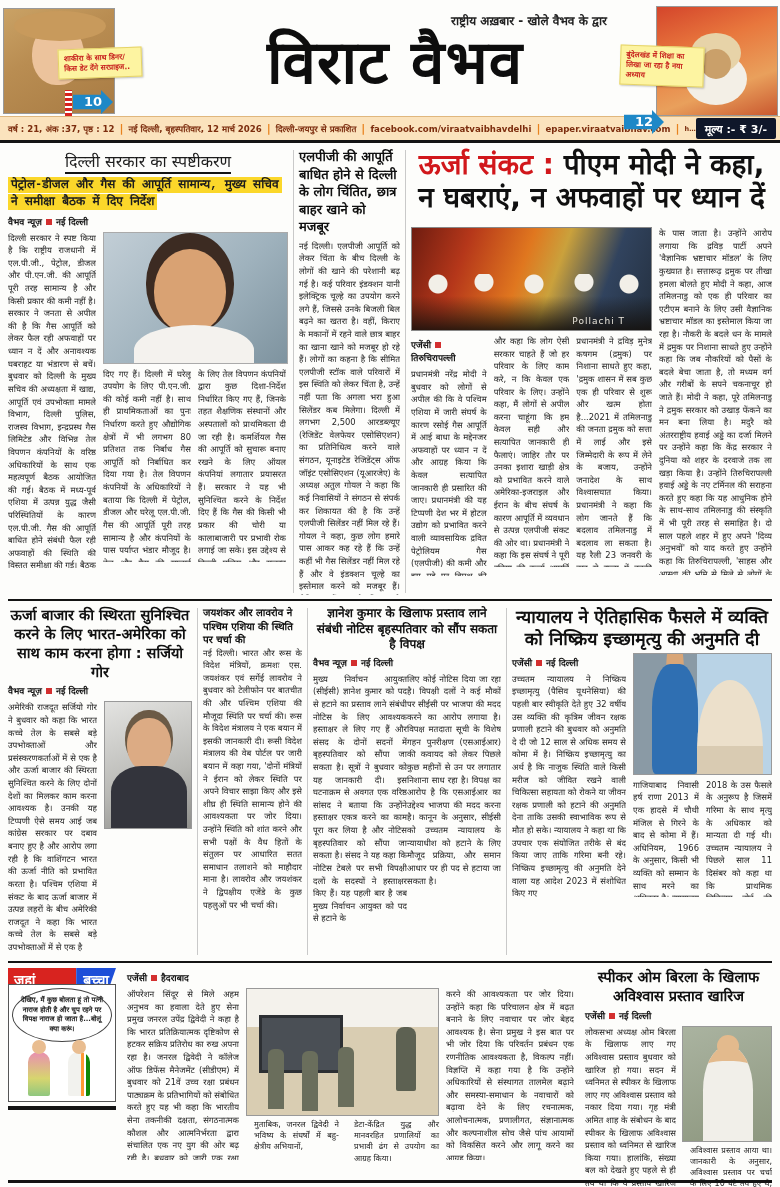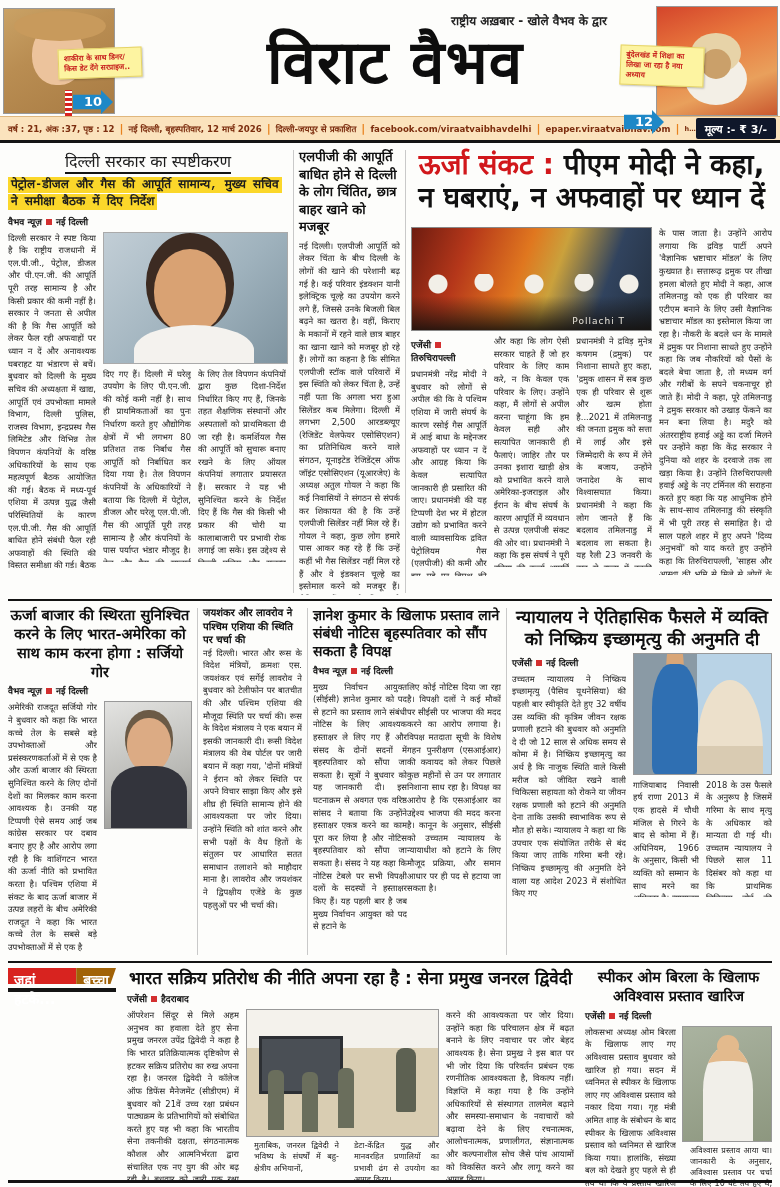--- a/index.html
+++ b/index.html
@@ -84,40 +84,40 @@
   .gor-body .bodytxt { flex:1; height:262px; }
   .gor-right { width:88px; }
   .ph-gor { width:88px; height:128px; border:1px solid #999; position:relative; overflow:hidden; background:linear-gradient(160deg,#e3e3e1 0%,#b9b9b5 60%,#8f8f8c 100%); }
   .ph-gor::before { content:""; position:absolute; left:22px; top:16px; width:44px; height:54px; border-radius:48%; background:#dcab84; box-shadow:0 -6px 0 2px #6b5a46; }
   .ph-gor::after { content:""; position:absolute; left:6px; top:64px; width:76px; height:64px; border-radius:40% 40% 0 0; background:#33343c; }
   .gor-right .bodytxt { height:130px; margin-top:4px; }
   .story-jai { width:99px; }
   .story-jai .headline { font-size:10px; line-height:1.35; }
   .story-jai .bodytxt { height:282px; }
   .story-gyanesh { width:188px; }
-  .story-gyanesh .headline { font-size:14px; line-height:1.3; }
+  .story-gyanesh .headline { font-size:12px; line-height:1.3; text-align:center; }
   .gyn-cols .bodytxt { flex:1; height:262px; }
   .story-euth { flex:1; }
   .story-euth .headline { font-size:17.5px; line-height:1.28; text-align:center; }
   .euth-body { display:flex; gap:7px; margin-top:2px; }
   .euth-c1 { width:114px; }
   .euth-c1 .bodytxt { height:268px; }
   .euth-right { flex:1; }
   .ph-euth { width:100%; height:122px; border:1px solid #999; position:relative; overflow:hidden; background:linear-gradient(90deg,#8a9aa5 0 46%,#b9d3e6 46% 100%); }
   .ph-euth::before { content:""; position:absolute; left:18px; top:10px; width:46px; height:110px; background:#2f6fb2; border-radius:40% 40% 8% 8%; box-shadow:0 -34px 0 -14px #d9a677; }
   .ph-euth::after { content:""; position:absolute; right:8px; top:26px; width:66px; height:96px; background:#ece0cb; border-radius:50% 50% 0 0 / 70% 70% 0 0; box-shadow:inset 0 -30px 0 #d9cbb2; }
   .euth-sub { display:flex; gap:7px; margin-top:4px; }
   .euth-sub .bodytxt { flex:1; height:118px; }
 
   
   .bot-sect { height:232px; overflow:hidden; align-items:flex-start; }
   .cartoon { width:108px; }
   .cartoon-tags { display:flex; height:16px; font-size:14px; font-weight:bold; color:#fff; }
   .tag-red { background:#d8231f; padding:2px 6px; flex:1; }
-  .tag-black { background:#a16207; padding:2px 7px; clip-path:polygon(0 0,100% 0,86% 100%,0 100%); }
+  .tag-black { background:#1d4ed8; padding:2px 7px; clip-path:polygon(0 0,100% 0,86% 100%,0 100%); }
   .cartoon-box { border:1px solid #555; height:118px; padding:3px; position:relative; overflow:hidden; background:#fff; }
   .bubble { border:1px solid #444; border-radius:50%; font-size:6.8px; font-weight:bold; text-align:center; padding:7px 6px; line-height:1.4; color:#222; }
   .cartoon-art { position:relative; height:54px; }
   .fig { position:absolute; bottom:0; width:22px; height:44px; border-radius:10px 10px 2px 2px; }
   .fig::before { content:""; position:absolute; left:4px; top:-12px; width:14px; height:14px; border-radius:50%; background:#e9bd90; }
   .fig-woman { left:16px; background:linear-gradient(180deg,#e98fb1 0%,#d7d56f 60%,#8fc77f 100%); }
   .fig-man { left:56px; background:linear-gradient(90deg,#f2f2ee 0 60%,#ff9933 60% 72%,#ffffff 72% 84%,#138808 84% 100%); }
   .cartoon-rule { height:4px; background:#141414; margin-top:4px; }
   .story-army { flex:1; }
   .story-army .headline { font-size:17px; line-height:1.25; text-align:center; }
@@ -283,27 +283,33 @@
 
   <div class="rule thin" style="margin:4px 8px 0;"></div>
 
   <div class="sect bot-sect">
 
     <div class="cartoon">
       <div class="cartoon-tags">
         <span class="tag-red">जहां हटके...</span>
         <span class="tag-black">बच्चा</span>
       </div>
+      <div class="cartoon-box">
+        <div class="bubble">देखिए, मैं कुछ बोलता हूं तो पत्नी नाराज होती है और चुप रहने पर विपक्ष नाराज हो जाता है...बोलूं क्या करूं।</div>
+        <div class="cartoon-art">
+          <span class="fig fig-woman"></span>
+          <span class="fig fig-man"></span>
+        </div>
+      </div>
       <div class="cartoon-rule"></div>
     </div>
 
     <div class="vdiv"></div>
 
     <div class="story-army">
-      <div class="headline">भारत सक्रिय प्रतिरोध की नीति अपना रहा है : सेना प्रमुख जनरल द्विवेदी</div>
       <div class="byline"><span>एजेंसी</span><span class="sq"></span><span>हैदराबाद</span></div>
       <div class="army-body">
         <div class="bodytxt army-c1">ऑपरेशन सिंदूर से मिले अहम अनुभव का हवाला देते हुए सेना प्रमुख जनरल उपेंद्र द्विवेदी ने कहा है कि भारत प्रतिक्रियात्मक दृष्टिकोण से हटकर सक्रिय प्रतिरोध का रुख अपना रहा है। जनरल द्विवेदी ने कॉलेज ऑफ डिफेंस मैनेजमेंट (सीडीएम) में बुधवार को 21वें उच्च रक्षा प्रबंधन पाठ्यक्रम के प्रतिभागियों को संबोधित करते हुए यह भी कहा कि भारतीय सेना तकनीकी दक्षता, संगठनात्मक कौशल और आत्मनिर्भरता द्वारा संचालित एक नए युग की ओर बढ़ रही है। बुधवार को जारी एक रक्षा विज्ञप्ति के</div>
         <div class="army-mid">
           <div class="ph-army"></div>
           <div class="army-sub">
             <div class="caption">मुताबिक, जनरल द्विवेदी ने भविष्य के संघर्षों में बहु-क्षेत्रीय अभियानों,</div>
             <div class="caption">डेटा-केंद्रित युद्ध और मानवरहित प्रणालियों का प्रभावी ढंग से उपयोग का आग्रह किया।</div>
           </div>
         </div>

